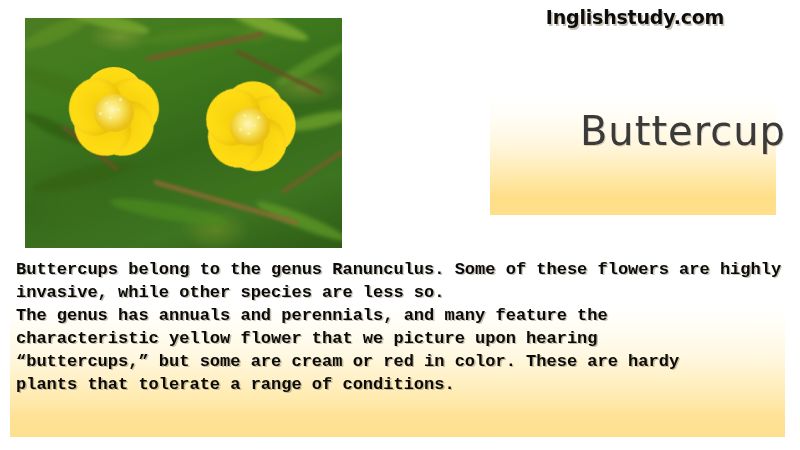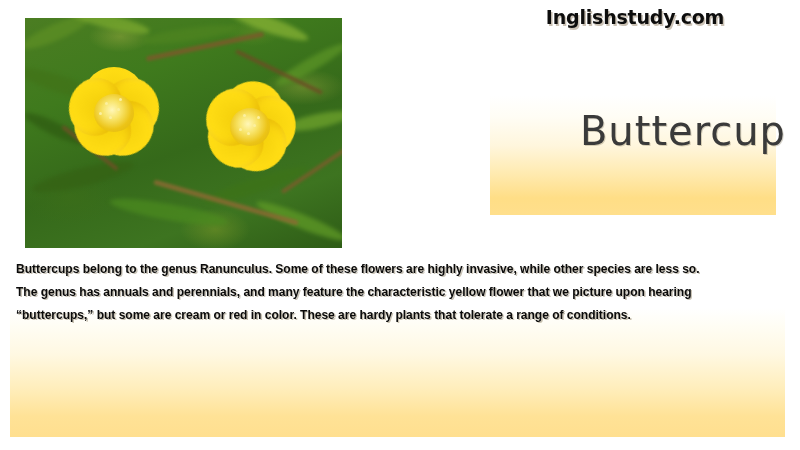--- a/index.html
+++ b/index.html
@@ -162,23 +162,23 @@
         #ffe296 84%,
         #ffdf8f 100%);
   }
 
   
   .copy {
     position: absolute;
     left: 16px;
     top: 258px;
     width: 772px;
-    font-family: Liberation Sans, sans-serif;
+    font-family: Liberation Mono, monospace;
     font-weight: bold;
-    font-size: 12px;
+    font-size: 17px;
     line-height: 23px;
     color: #0a0a0a;
     text-shadow: 1.4px 1.4px 0 rgba(110,95,60,0.38);
   }
   .copy p {
     margin: 0;
   }
   .copy p + p {
   }
   .para-2 { width: 700px; }

